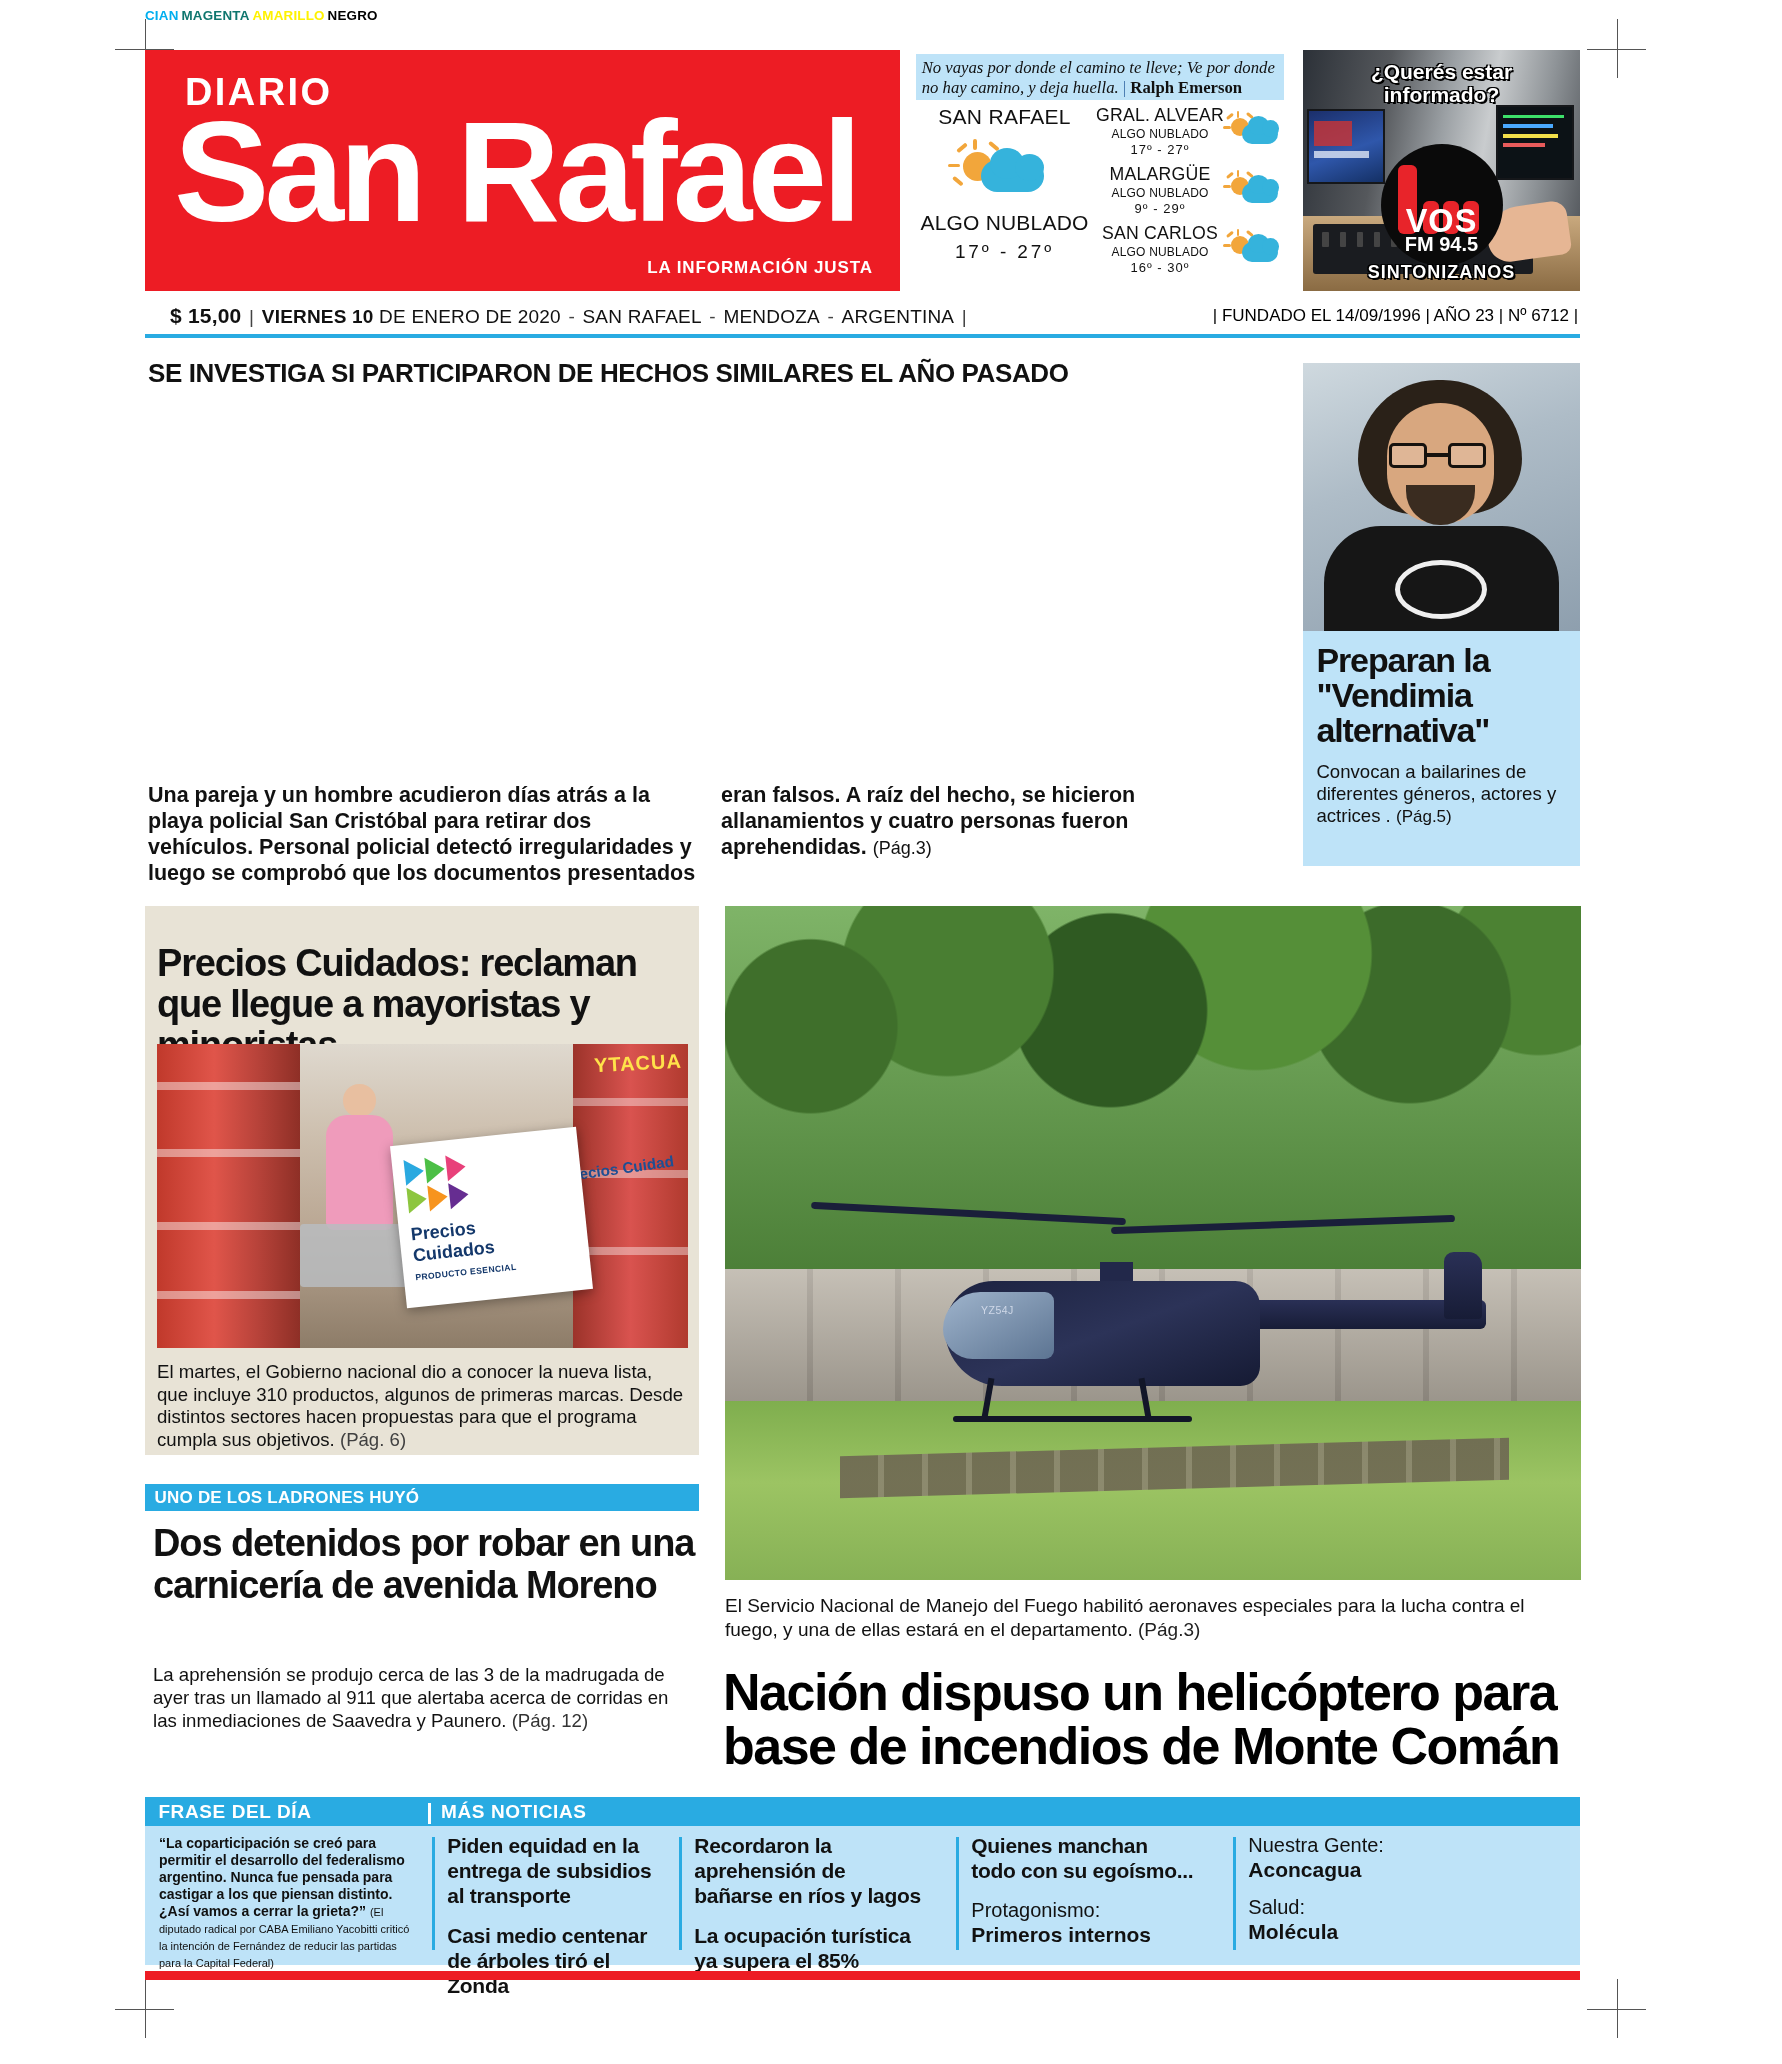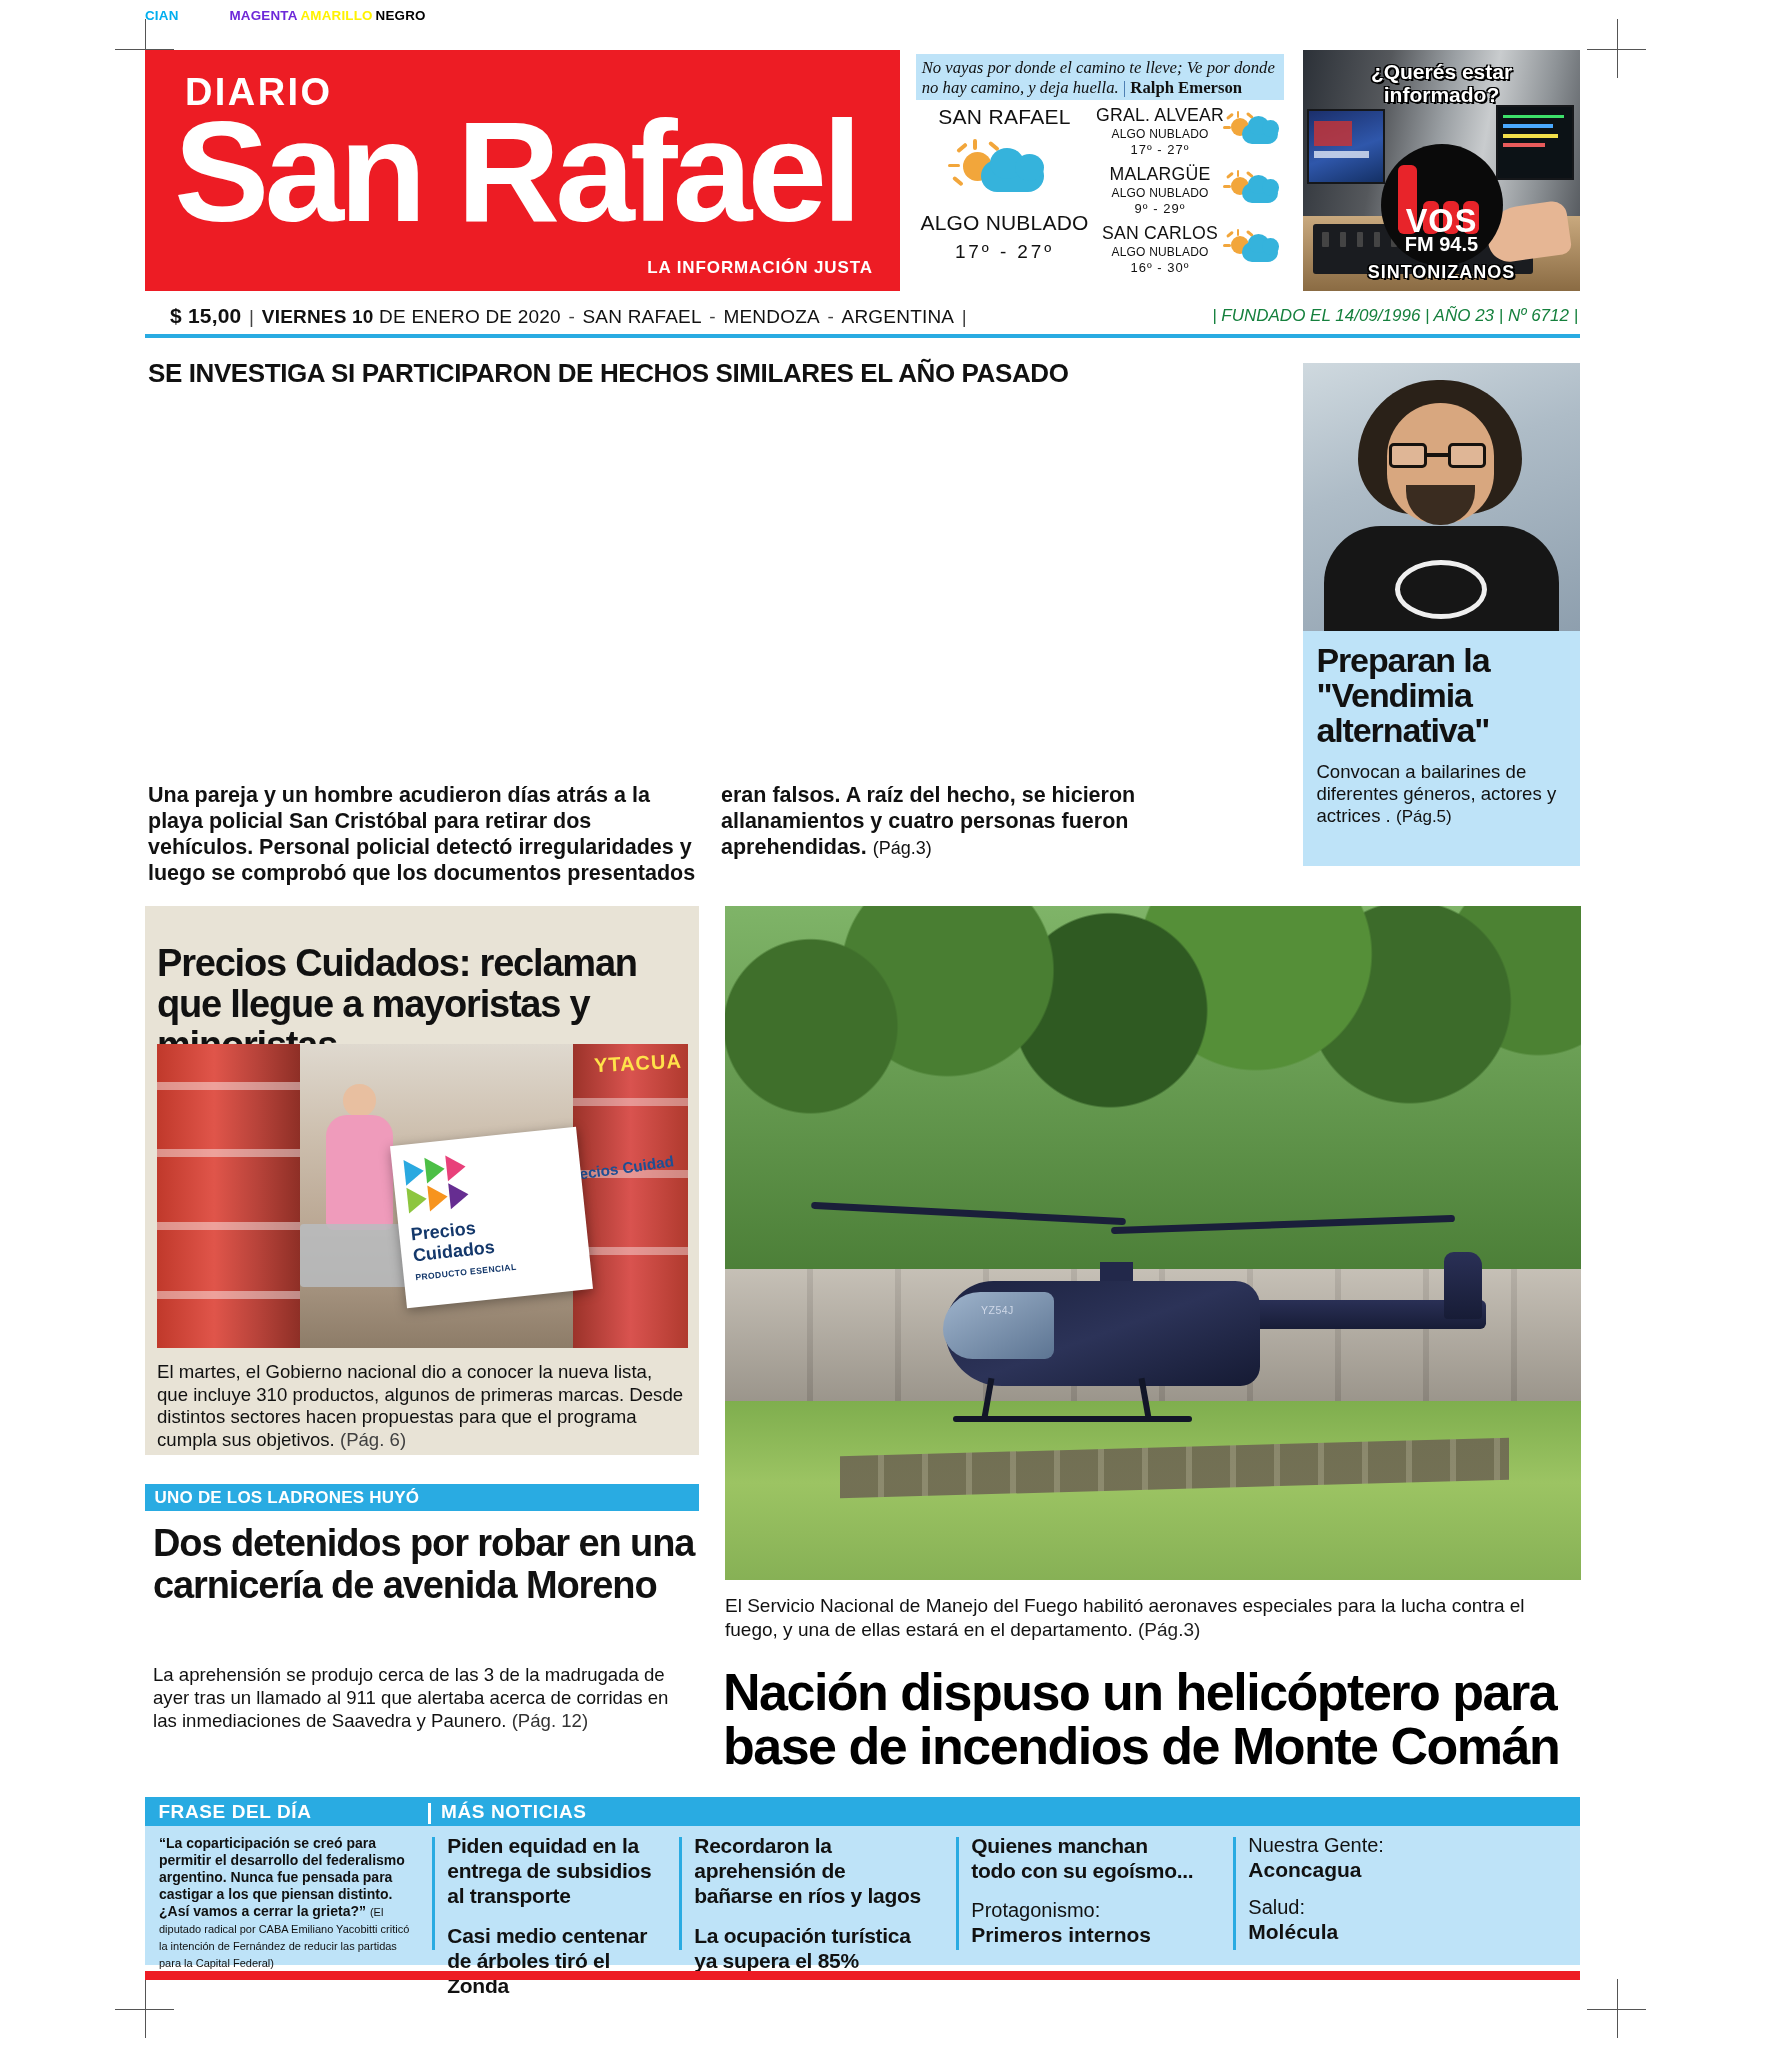--- a/index.html
+++ b/index.html
@@ -8,21 +8,21 @@
     background: #ffffff;
     font-family: "Liberation Sans", sans-serif;
     overflow: hidden;
   }
   .page { position: relative; width: 1783px; height: 2065px; background: #fff; }
 
   
   .cmyk-bar { position: absolute; left: 145px; top: 7.6px; font-size: 13.4px; font-weight: 700;
               letter-spacing: 0.2px; font-family: "Liberation Sans", sans-serif; }
   .cmyk-bar span { margin-right: 2.9px; }
-  .c-cian { color: #00AEEF; } .c-mag { color: #6d28d9; margin-left: 48px; } .c-ama { color: #FFF200; } .c-neg { color: #000; }
+  .c-cian { color: #00AEEF; } .c-mag { color: #0f766e; } .c-ama { color: #FFF200; } .c-neg { color: #000; }
 
   .regmark { position: absolute; width: 59px; height: 59px; }
   .regmark::before, .regmark::after { content: ""; position: absolute; background: #555; }
   .regmark::before { left: 50%; top: 0; width: 1px; height: 100%; }
   .regmark::after { top: 50%; left: 0; height: 1px; width: 100%; }
   .rm-tl { left: 115px; top: 19px; }
   .rm-tr { left: 1587px; top: 19px; }
   .rm-bl { left: 115px; top: 1979px; }
   .rm-br { left: 1587px; top: 1979px; }
 
@@ -103,21 +103,21 @@
                font-size: 18px; font-weight: 700; color: #fff; letter-spacing: 1px;
                text-shadow: 1.9px 1.9px 0 #000, -1.4px -1.4px 0 #000, 1.4px -1.4px 0 #000, -1.4px 1.4px 0 #000; }
 
   
   .dateline { position: absolute; left: 145px; top: 304px; width: 1435px; height: 34px; }
   .dl-left { position: absolute; left: 25px; top: 0; font-size: 19px; color: #111;
              letter-spacing: 0.2px; white-space: nowrap; }
   .dl-left .price { font-weight: 700; font-size: 21px; }
   .dl-left .day { font-weight: 700; }
   .dl-left .sep { color: #444; margin: 0 7.6px; }
-  .dl-right { position: absolute; right: 1.9px; top: 1.9px; font-size: 17px; color: #15803d; white-space: nowrap; font-style: italic; }
+  .dl-right { position: absolute; right: 1.9px; top: 1.9px; font-size: 17px; color: #000000; white-space: nowrap; }
   .dl-rule { position: absolute; left: 0; right: 0; top: 30px; height: 3.8px; background: #29ABE2; }
 
   
   .lead-kicker { position: absolute; left: 148px; top: 358px; font-size: 26px; font-weight: 700;
                  letter-spacing: -0.4px; color: #111; }
   .lead-head { position: absolute; left: 143px; top: 390px; width: 1128px;
                font-size: 103px; font-weight: 700; line-height: 98px; letter-spacing: -3.3px;
                color: #000; font-family: "Liberation Sans", sans-serif; }
   .lead-sub { position: absolute; left: 148px; top: 782px; width: 1123px;
               column-count: 2; column-gap: 23px;

